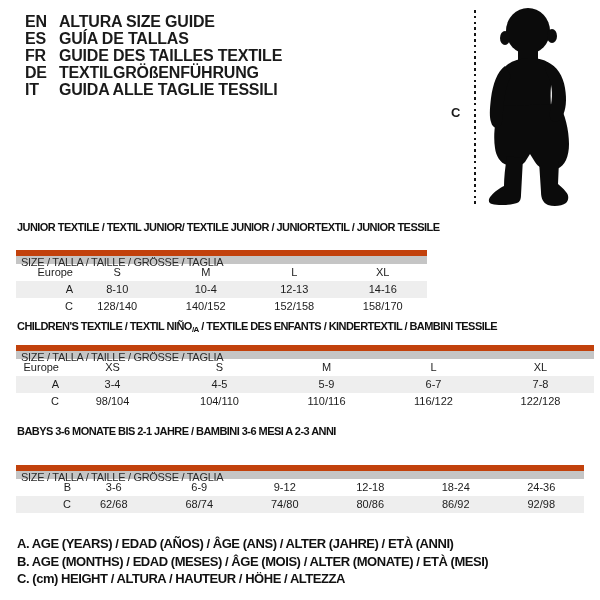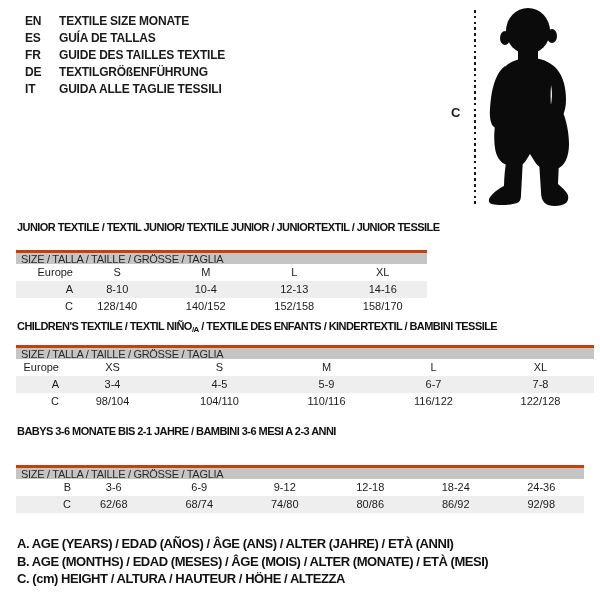--- a/index.html
+++ b/index.html
@@ -4,36 +4,36 @@
 <style>
   html,body{margin:0;padding:0;}
   body{
     width:600px;height:600px;background:#ffffff;position:relative;overflow:hidden;
     font-family:"Liberation Sans", sans-serif;color:#1a1a1a;
     -webkit-font-smoothing:antialiased;
   }
   
   .lang-block{position:absolute;left:25px;top:13px;}
   .lang-row{display:flex;height:17px;line-height:17px;
-    font-size:12px;font-weight:bold;letter-spacing:-0.2px;white-space:nowrap;}
+    font-size:16px;font-weight:bold;letter-spacing:-0.2px;white-space:nowrap;}
   .lang-code{width:34px;flex:0 0 34px;}
   
   .dotline{position:absolute;left:474px;top:10px;width:2px;height:196px;
     background-image:repeating-linear-gradient(to bottom,#141414 0 2.6px,transparent 2.6px 5.8px);}
   .c-label{position:absolute;left:451px;top:105px;width:18px;
     font-size:13px;font-weight:bold;text-align:left;}
   .baby{position:absolute;left:487px;top:6px;}
   
   .table-block{position:absolute;left:16px;}
   .tbl-title{position:absolute;left:1px;top:0;font-size:11px;font-weight:bold;
     letter-spacing:-0.55px;white-space:nowrap;color:#111;}
   .tbl-title .tsub{font-size:8px;vertical-align:-2px;}
   .tbl-title2{line-height:15px;}
   .size-bar{position:absolute;left:0;box-sizing:border-box;height:14px;
-    background:#c5c5c5;border-top:3px solid #c2410c;
+    background:#c5c5c5;border-top:6px solid #c2410c;
     line-height:13px;padding-left:5px;font-size:11px;letter-spacing:-0.3px;
     color:#2a2a2a;white-space:nowrap;}
   table.grid{position:absolute;left:0;border-collapse:collapse;table-layout:fixed;}
   table.grid td{height:17px;padding:0;font-size:11px;line-height:17px;
     text-align:center;white-space:nowrap;color:#1c1c1c;}
   table.grid td.lbl{text-align:right;padding-left:5px;}
   table.grid tr:nth-child(2) td{background:#eeeeee;}
   
   #t1{top:213px;width:411px;height:95px;margin-top:8px;}
   #t1 .size-bar{top:29px;width:411px;}
@@ -48,21 +48,21 @@
   .legend{position:absolute;left:17px;top:535px;}
   .legend-line{height:17.5px;line-height:17.5px;font-size:13px;font-weight:bold;
     letter-spacing:-0.45px;white-space:nowrap;color:#111;}
 </style>
 </head>
 <body>
 
 <div class="lang-block">
   <div class="lang-row">
     <span class="lang-code">EN</span>
-    <span class="lang-title">TEXTILE SIZE MONATE</span>
+    <span class="lang-title">ALTURA SIZE GUIDE</span>
   </div>
   <div class="lang-row">
     <span class="lang-code">ES</span>
     <span class="lang-title">GUÍA DE TALLAS</span>
   </div>
   <div class="lang-row">
     <span class="lang-code">FR</span>
     <span class="lang-title">GUIDE DES TAILLES TEXTILE</span>
   </div>
   <div class="lang-row">

